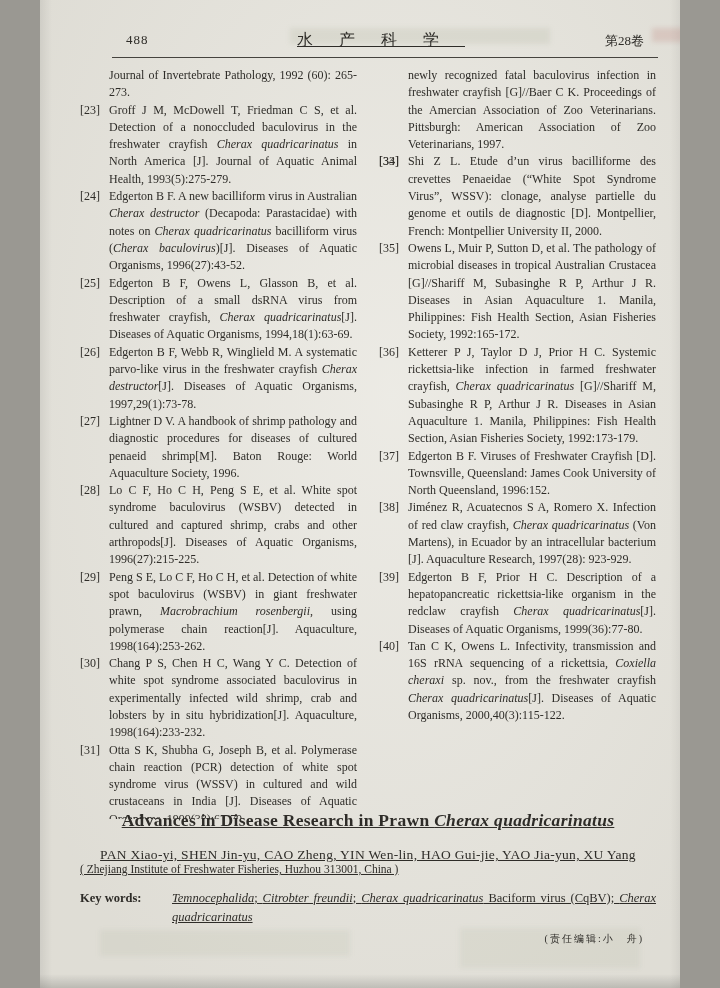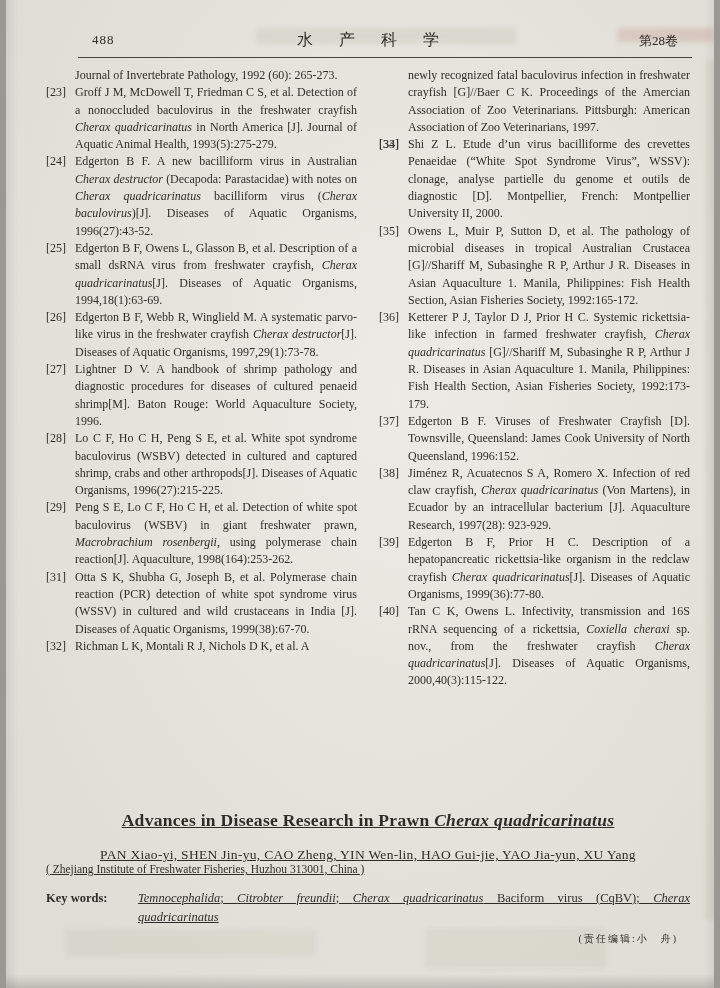--- a/index.html
+++ b/index.html
@@ -1,18 +1,18 @@
 <!DOCTYPE html>
 <html><head>
 <meta charset="utf-8">
 <style>
   html,body{margin:0;padding:0;background:#9a9892;}
   .page{
     position:relative;
-    width:708px;height:988px;
+    width:640px;height:988px;
     margin:0 auto;
     background:
       radial-gradient(ellipse at 55% 40%, rgba(255,255,255,0.25), rgba(0,0,0,0.03) 85%),
       linear-gradient(90deg, rgba(0,0,0,0.07), rgba(0,0,0,0) 12px),
       linear-gradient(270deg, rgba(0,0,0,0.05), rgba(0,0,0,0) 10px),
       linear-gradient(0deg, rgba(0,0,0,0.16), rgba(0,0,0,0) 14px),
       #e6e4dc;
     font-family:"Liberation Serif","DejaVu Serif",serif;
     color:#2e2c28;
     overflow:hidden;
@@ -20,21 +20,21 @@
   
   .ghost{position:absolute;filter:blur(2.5px);pointer-events:none;}
   .g1{left:250px;top:28px;width:260px;height:16px;background:rgba(120,125,85,0.10);}
   .g2{left:612px;top:28px;width:96px;height:14px;background:rgba(165,60,50,0.14);}
   .g3{left:700px;top:60px;width:16px;height:860px;background:rgba(120,115,80,0.08);}
   .g4{left:60px;top:930px;width:250px;height:26px;background:rgba(120,125,90,0.07);}
   .g5{left:420px;top:928px;width:180px;height:40px;background:rgba(120,125,90,0.07);}
 
   .header{position:absolute;top:30px;left:40px;right:24px;height:22px;}
   .page-number{position:absolute;left:46px;top:2px;font-size:13px;letter-spacing:1px;}
-  .journal-title{position:absolute;left:0;right:0;text-align:center;font-size:16px;letter-spacing:26px;text-indent:26px;}
+  .journal-title{position:absolute;left:0;right:0;text-align:center;font-size:16px;letter-spacing:26px;text-indent:26px;text-decoration:underline;}
   .volume{position:absolute;right:12px;top:2px;font-size:13px;}
   .header-rule{position:absolute;top:57px;left:72px;right:22px;border-top:1.6px solid #45433e;}
 
   .columns{
     position:absolute;top:67px;left:40px;right:24px;height:752px;
     display:flex;gap:22px;overflow:hidden;
   }
   .col{flex:1 1 0;min-width:0;}
   .refs{list-style:none;margin:0;padding:0;font-size:12px;line-height:17.3px;}
   .ref{position:relative;padding-left:29px;margin:0;text-align:justify;}
@@ -103,20 +103,24 @@
           <li class="ref">
             <span class="ref-num">[28]</span>
             <span class="ref-text">Lo C F, Ho C H, Peng S E, et al. White spot syndrome baculovirus (WSBV) detected in cultured and captured shrimp, crabs and other arthropods[J]. Diseases of Aquatic Organisms, 1996(27):215-225.</span>
           </li>
 
           <li class="ref">
             <span class="ref-num">[29]</span>
             <span class="ref-text">Peng S E, Lo C F, Ho C H, et al. Detection of white spot baculovirus (WSBV) in giant freshwater prawn, <i>Macrobrachium rosenbergii</i>, using polymerase chain reaction[J]. Aquaculture, 1998(164):253-262.</span>
           </li>
 
+          <li class="ref">
+            <span class="ref-num">[30]</span>
+            <span class="ref-text">Chang P S, Chen H C, Wang Y C. Detection of white spot syndrome associated baculovirus in experimentally infected wild shrimp, crab and lobsters by in situ hybridization[J]. Aquaculture, 1998(164):233-232.</span>
+          </li>
 
           <li class="ref">
             <span class="ref-num">[31]</span>
             <span class="ref-text">Otta S K, Shubha G, Joseph B, et al. Polymerase chain reaction (PCR) detection of white spot syndrome virus (WSSV) in cultured and wild crustaceans in India [J]. Diseases of Aquatic Organisms, 1999(38):67-70.</span>
           </li>
 
           <li class="ref">
             <span class="ref-num">[32]</span>
             <span class="ref-text">Richman L K, Montali R J, Nichols D K, et al. A</span>
           </li>

